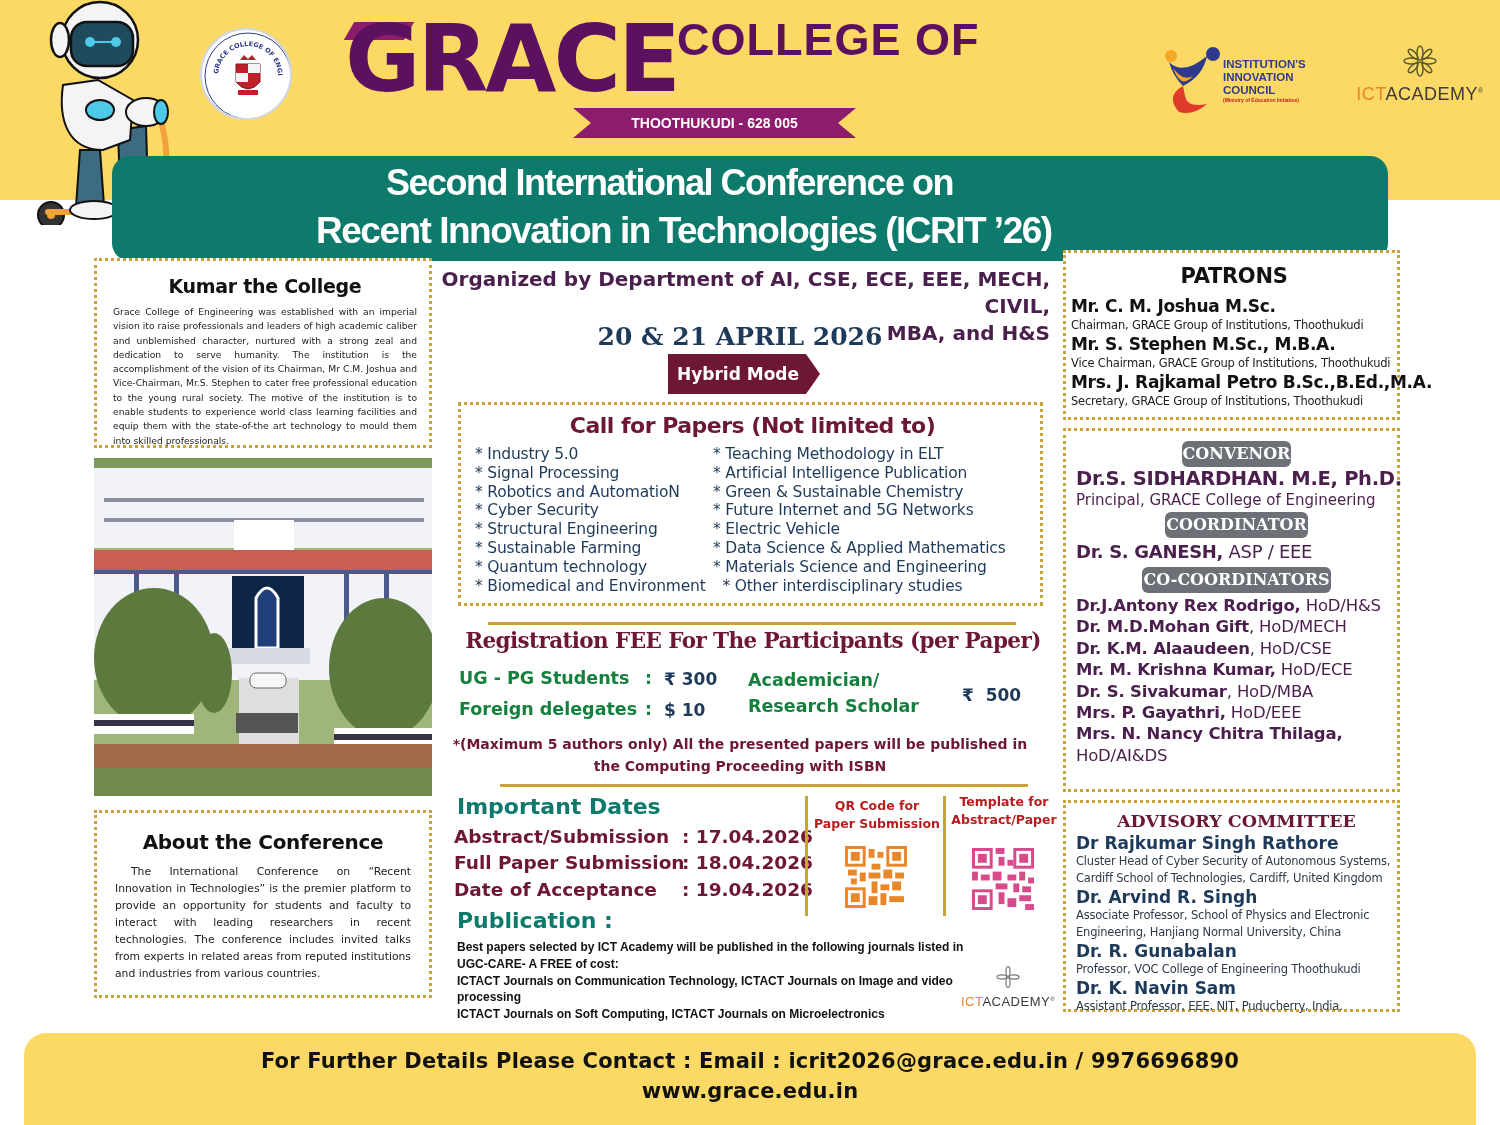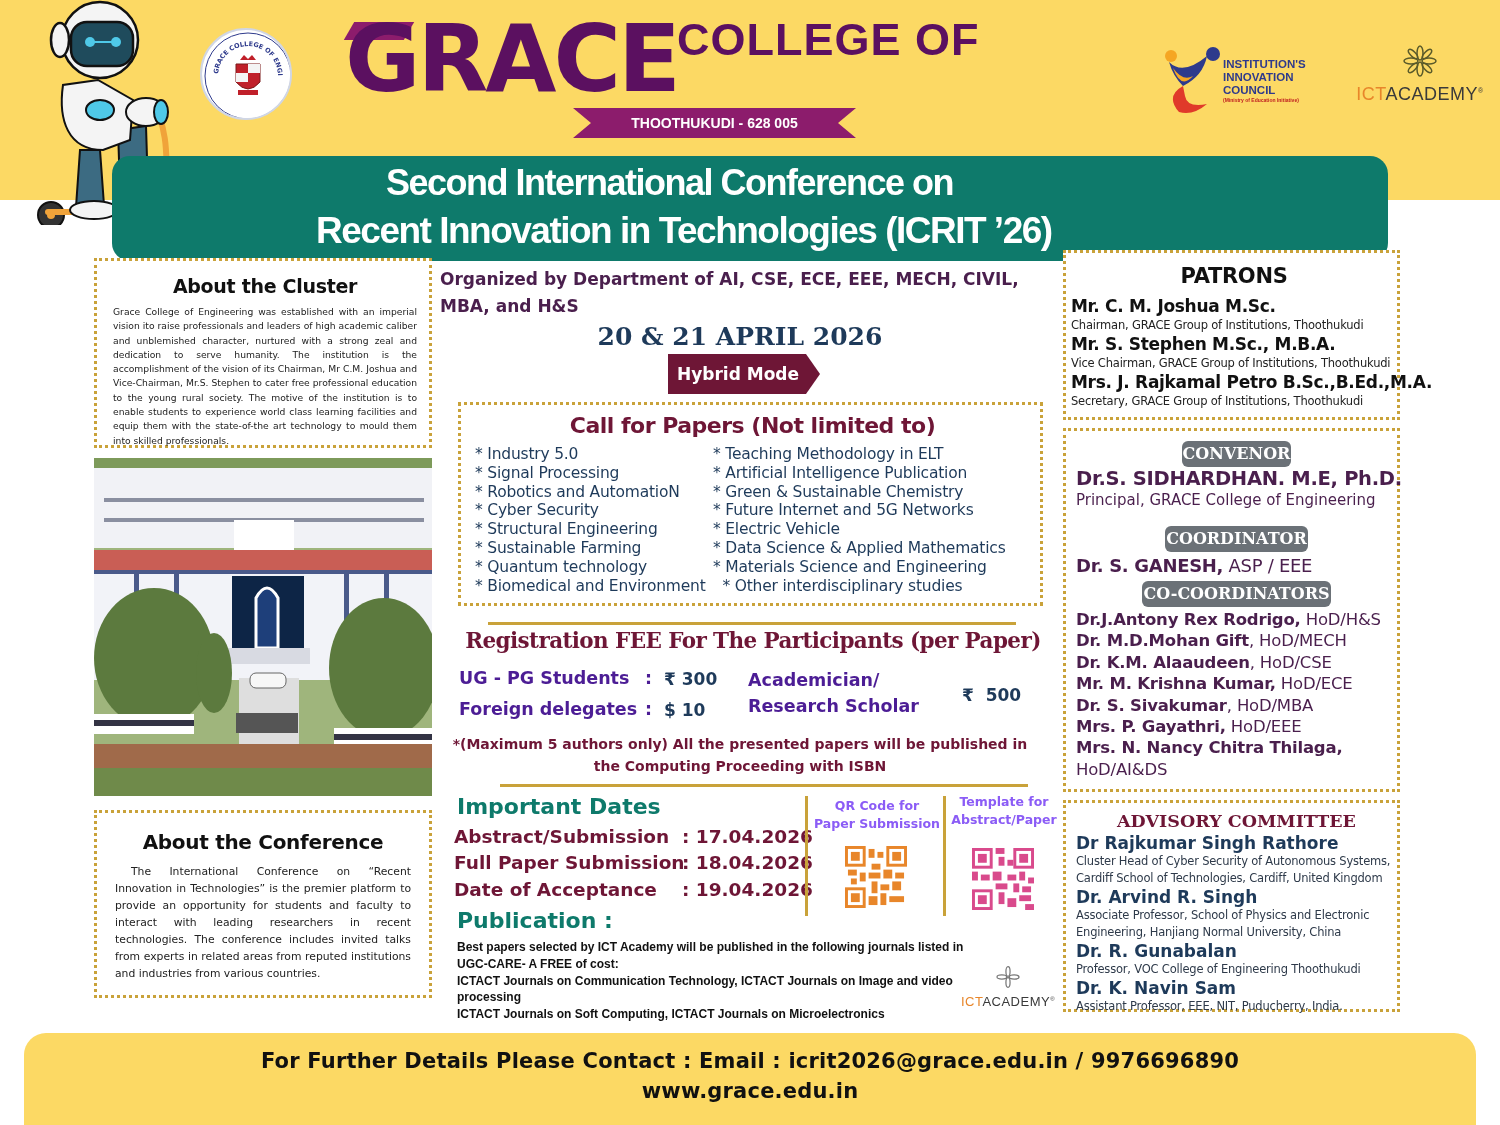--- a/index.html
+++ b/index.html
@@ -39,43 +39,43 @@
   .about-college { left: 94px; top: 258px; width: 338px; height: 190px; padding: 12px 12px 0 16px; }
   .box-heading { font-family: "DejaVu Sans", sans-serif; font-weight: 700; font-size: 19px; color: #111111; text-align: center; line-height: 26px; letter-spacing: -0.3px; }
   .about-college .body { margin-top: 6px; font-size: 9.2px; line-height: 14.3px; text-align: justify; color: #222222; }
 
   .campus-photo { position: absolute; left: 94px; top: 458px; width: 338px; height: 338px; overflow: hidden; }
 
   .about-conf { left: 94px; top: 810px; width: 338px; height: 188px; padding: 16px 18px 0 18px; }
   .about-conf .box-heading { font-size: 20px; }
   .about-conf .body { margin-top: 8px; font-size: 10.8px; line-height: 17px; text-align: justify; text-indent: 16px; color: #222222; }
 
-  .org { position: absolute; left: 440px; top: 266px; width: 610px; text-align: left; font-family: "DejaVu Sans", sans-serif; font-weight: 700; font-size: 17px; line-height: 27px; color: #4a1f4d; }
+  .org { position: absolute; left: 440px; top: 266px; width: 610px; text-align: right; font-family: "DejaVu Sans", sans-serif; font-weight: 700; font-size: 20px; line-height: 27px; color: #4a1f4d; }
   .dates-main { position: absolute; left: 440px; top: 322px; width: 600px; text-align: center; font-family: "DejaVu Serif", serif; font-weight: 700; font-size: 25px; color: #1e3a5a; }
   .hybrid { position: absolute; left: 668px; top: 354px; width: 152px; height: 40px; }
   .hybrid-text { position: absolute; left: 0; top: 0; width: 140px; text-align: center; font-family: "DejaVu Sans", sans-serif; font-weight: 700; font-size: 17px; line-height: 40px; color: #ffffff; }
 
   .cfp { left: 458px; top: 402px; width: 585px; height: 204px; padding: 6px 10px 0 14px; }
   .cfp-title { text-align: center; font-family: "DejaVu Sans", sans-serif; font-weight: 700; font-size: 22px; color: #6e1636; letter-spacing: -0.5px; line-height: 30px; }
   .cfp-grid { display: grid; grid-template-columns: 238px 1fr; margin-top: 4px; }
   .cfp-item { font-size: 15.5px; line-height: 18.8px; color: #1e3a5a; white-space: nowrap; letter-spacing: -0.2px; }
 
   .gold-rule { position: absolute; height: 3px; background: #c9a23a; }
 
   .reg-title { position: absolute; left: 448px; top: 628px; width: 610px; text-align: center; font-family: "DejaVu Serif", serif; font-weight: 700; font-size: 21.5px; color: #6e1636; letter-spacing: -0.6px; }
-  .fee-label { position: absolute; font-weight: 700; font-size: 17.5px; color: #4c1d95; white-space: nowrap; }
+  .fee-label { position: absolute; font-weight: 700; font-size: 17.5px; color: #15803d; white-space: nowrap; }
   .fee-amt { position: absolute; font-weight: 700; font-size: 17px; color: #1e3a5a; white-space: nowrap; }
   .fee-note { position: absolute; left: 440px; top: 733px; width: 600px; text-align: center; font-weight: 700; font-size: 14px; line-height: 22px; color: #6e1636; }
 
   .imp-title { position: absolute; left: 457px; top: 794px; font-weight: 700; font-size: 22px; color: #0e7a6b; }
   .imp-row { position: absolute; left: 454px; font-weight: 700; font-size: 18.5px; color: #6e1636; white-space: nowrap; }
   .imp-row .val { position: absolute; left: 228px; }
 
   .vrule { position: absolute; width: 3px; background: #c9a23a; }
-  .qr-cap { position: absolute; text-align: center; font-weight: 700; font-size: 12.5px; line-height: 18px; color: #8b5cf6; }
+  .qr-cap { position: absolute; text-align: center; font-weight: 700; font-size: 12.5px; line-height: 18px; color: #b91c1c; }
   .qr { position: absolute; width: 62px; height: 62px; }
 
   .pub-title { position: absolute; left: 457px; top: 908px; font-weight: 700; font-size: 22px; color: #0e7a6b; }
   .pub-body { position: absolute; left: 457px; top: 939px; width: 545px; font-family: "Liberation Sans", sans-serif; font-weight: 700; font-size: 12px; line-height: 16.8px; color: #111111; }
   .ict-small { position: absolute; left: 958px; top: 966px; width: 100px; text-align: center; }
   .ict-small .ict-word { font-size: 13px; line-height: 14px; }
 
   .patrons { left: 1063px; top: 250px; width: 337px; height: 170px; padding: 10px 0 0 5px; }
   .patrons .box-heading { font-size: 21px; }
   .p-name { font-weight: 700; font-size: 17px; line-height: 22px; color: #111111; letter-spacing: -0.3px; white-space: nowrap; }
@@ -184,21 +184,21 @@
     </g>
   </svg>
   <div class="ict-word"><span class="ict-orange">ICT</span><span>ACADEMY</span><sup style="font-size:7px">®</sup></div>
 </div>
 
 <div class="title-banner"></div>
 <div class="title-line l1">Second International Conference  on</div>
 <div class="title-line l2">Recent Innovation in Technologies (ICRIT ’26)</div>
 
 <div class="dotted-box about-college">
-  <div class="box-heading">About the Cluster</div>
+  <div class="box-heading">Kumar the College</div>
   <div class="body">Grace College of Engineering was established with an imperial vision ito raise professionals and leaders of high academic caliber and unblemished character, nurtured with a strong zeal and dedication to serve humanity. The institution is the accomplishment of the vision of its Chairman, Mr C.M. Joshua and Vice-Chairman, Mr.S. Stephen to cater free professional education to the young rural society. The motive of the institution is to enable students to experience world class learning facilities and equip them with the state-of-the art technology to mould them into skilled professionals.</div>
 </div>
 
 <div class="campus-photo">
   <svg width="338" height="338" viewBox="0 0 338 338">
     <rect width="338" height="338" fill="#9fb57c"></rect>
     <rect x="0" y="0" width="338" height="20" fill="#7d9a5a"></rect>
     <rect x="0" y="10" width="338" height="80" fill="#f1f2f6"></rect>
     <g fill="#8a8fa0">
       <rect x="10" y="40" width="320" height="4"></rect>
@@ -411,21 +411,21 @@
   <div class="p-name">Mr. S. Stephen M.Sc., M.B.A.</div>
   <div class="p-role">Vice Chairman, GRACE Group of Institutions, Thoothukudi</div>
   <div class="p-name">Mrs. J. Rajkamal Petro B.Sc.,B.Ed.,M.A.</div>
   <div class="p-role">Secretary, GRACE Group of Institutions, Thoothukudi</div>
 </div>
 
 <div class="dotted-box committee">
   <div class="pill">CONVENOR</div>
   <div class="conv-name">Dr.S. SIDHARDHAN. M.E, Ph.D.</div>
   <div class="conv-role">Principal, GRACE College of Engineering</div>
-  <div class="pill" style="margin-top:16px">COORDINATOR</div>
+  <div class="pill" style="margin-top:2px">COORDINATOR</div>
   <div class="conv-name" style="font-size:18px; margin-top:2px">
     <span>Dr. S. GANESH,</span><span style="font-weight:400; white-space:pre"> ASP / EEE</span>
   </div>
   <div class="pill" style="margin-top:3px">CO-COORDINATORS</div>
   <div style="margin-top:2px">
     <div class="co-item"><b>Dr.J.Antony Rex Rodrigo,</b><span style="white-space:pre"> HoD/H&amp;S</span></div>
     <div class="co-item"><b>Dr. M.D.Mohan Gift</b><span style="white-space:pre">, HoD/MECH</span></div>
     <div class="co-item"><b>Dr. K.M. Alaaudeen</b><span style="white-space:pre">, HoD/CSE</span></div>
     <div class="co-item"><b>Mr. M. Krishna Kumar,</b><span style="white-space:pre"> HoD/ECE</span></div>
     <div class="co-item"><b>Dr. S. Sivakumar</b><span style="white-space:pre">, HoD/MBA</span></div>

